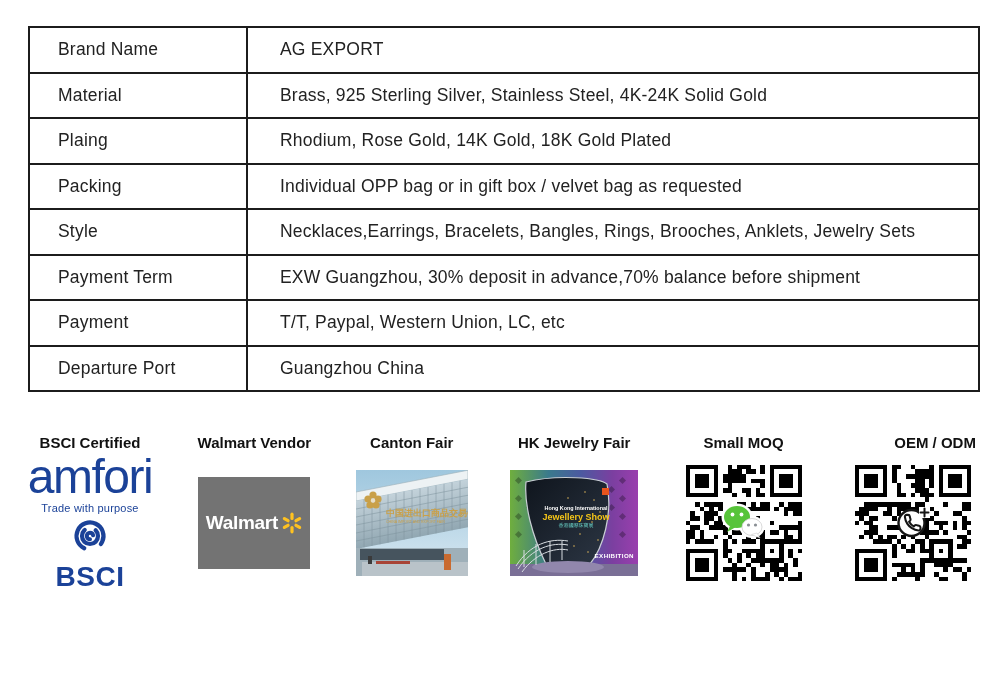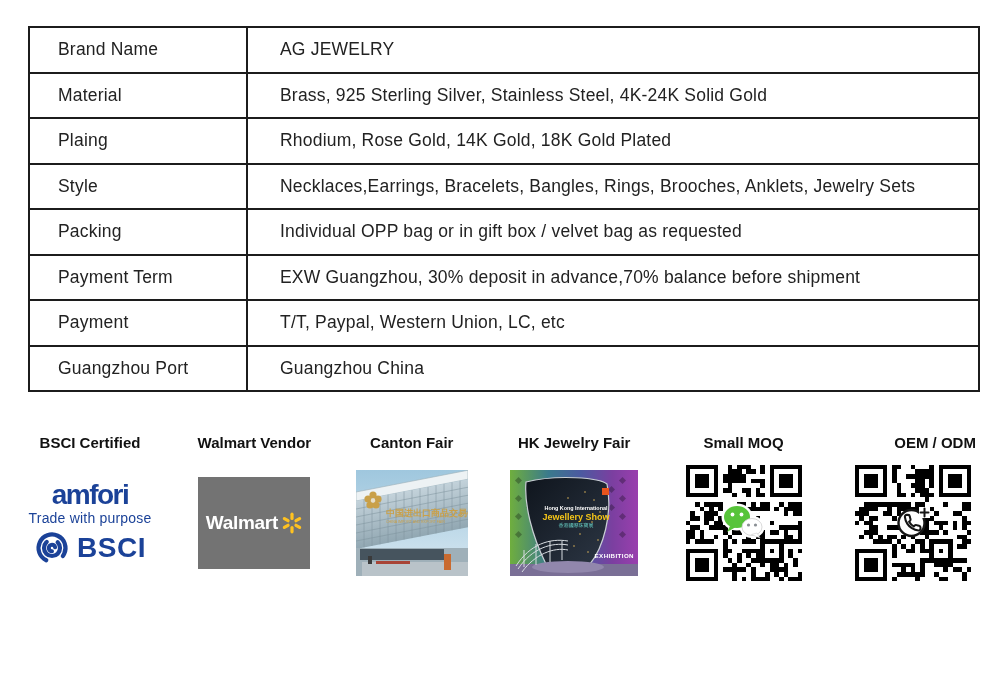--- a/index.html
+++ b/index.html
@@ -14,23 +14,23 @@
   .spec-table td.value-cell{padding:0 6px 0 32px;}
 
   
   .badges{display:flex;justify-content:space-between;margin:42px 24px 0 26px;}
   .badge{display:flex;flex-direction:column;align-items:center;}
   .badge-label{font-size:15px;font-weight:700;color:#111;white-space:nowrap;}
   .badge-art{height:136px;display:flex;align-items:center;justify-content:center;margin-top:4px;}
 
   
   .amfori{width:128px;text-align:center;color:#1b4298;}
-  .amfori-word{font-size:28px;font-weight:700;letter-spacing:-1.5px;line-height:1;}
-  .amfori-tagline{font-size:14px;margin-top:1px;letter-spacing:.2px;}
-  .amfori-bsci-row{display:flex;align-items:center;justify-content:center;gap:7px;margin-top:4px;}
+  .amfori-word{font-size:48px;font-weight:400;letter-spacing:-1.5px;line-height:1;}
+  .amfori-tagline{font-size:11px;margin-top:1px;letter-spacing:.2px;}
+  .amfori-bsci-row{display:flex;align-items:center;justify-content:center;gap:7px;margin-top:4px;flex-direction:column;}
   .bsci-text{font-size:28px;font-weight:600;letter-spacing:.5px;}
 
   
   .walmart-box{width:112px;height:92px;background:#737373;display:flex;align-items:center;justify-content:center;gap:3px;}
   .walmart-text{color:#fff;font-size:19px;font-weight:700;letter-spacing:-.3px;}
 
   
   .photo{display:block;}
 
   
@@ -40,48 +40,48 @@
 </style>
 </head>
 <body>
 
 <div class="page">
 
   <table class="spec-table">
     <tbody>
       <tr>
         <td class="label-cell">Brand Name</td>
-        <td class="value-cell">AG JEWELRY</td>
+        <td class="value-cell">AG EXPORT</td>
       </tr>
       <tr>
         <td class="label-cell">Material</td>
         <td class="value-cell">Brass, 925 Sterling Silver, Stainless Steel, 4K-24K Solid Gold</td>
       </tr>
       <tr>
         <td class="label-cell">Plaing</td>
         <td class="value-cell">Rhodium, Rose Gold, 14K Gold, 18K Gold Plated</td>
       </tr>
       <tr>
+        <td class="label-cell">Packing</td>
+        <td class="value-cell">Individual OPP bag or in gift box / velvet bag as requested</td>
+      </tr>
+      <tr>
         <td class="label-cell">Style</td>
         <td class="value-cell">Necklaces,Earrings, Bracelets, Bangles, Rings, Brooches, Anklets, Jewelry Sets</td>
-      </tr>
-      <tr>
-        <td class="label-cell">Packing</td>
-        <td class="value-cell">Individual OPP bag or in gift box / velvet bag as requested</td>
       </tr>
       <tr>
         <td class="label-cell">Payment Term</td>
         <td class="value-cell">EXW Guangzhou, 30% deposit in advance,70% balance before shipment</td>
       </tr>
       <tr>
         <td class="label-cell">Payment</td>
         <td class="value-cell">T/T, Paypal, Western Union, LC, etc</td>
       </tr>
       <tr>
-        <td class="label-cell">Guangzhou Port</td>
+        <td class="label-cell">Departure Port</td>
         <td class="value-cell">Guangzhou China</td>
       </tr>
     </tbody>
   </table>
 
   <div class="badges">
 
     <div class="badge" style="width:128px;justify-content:flex-end;">
       <div class="badge-label">BSCI Certified</div>
       <div class="badge-art">

